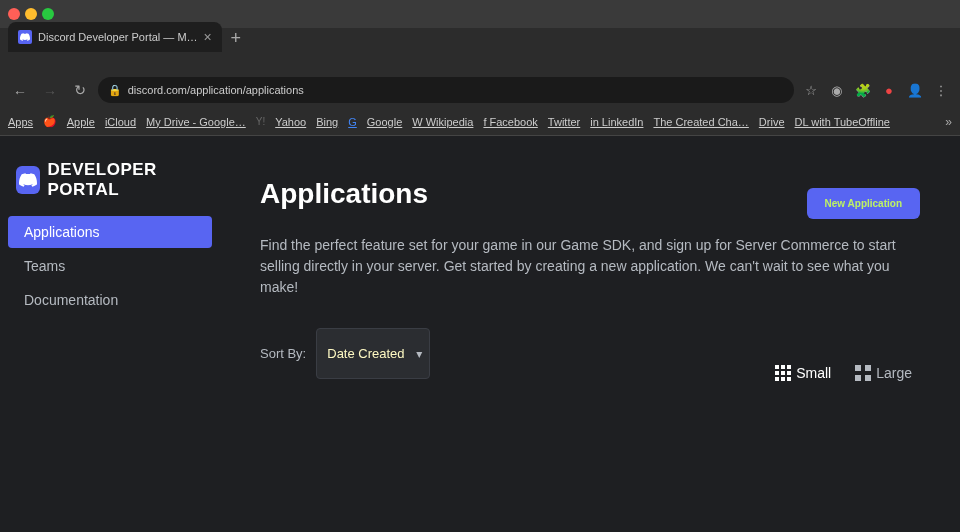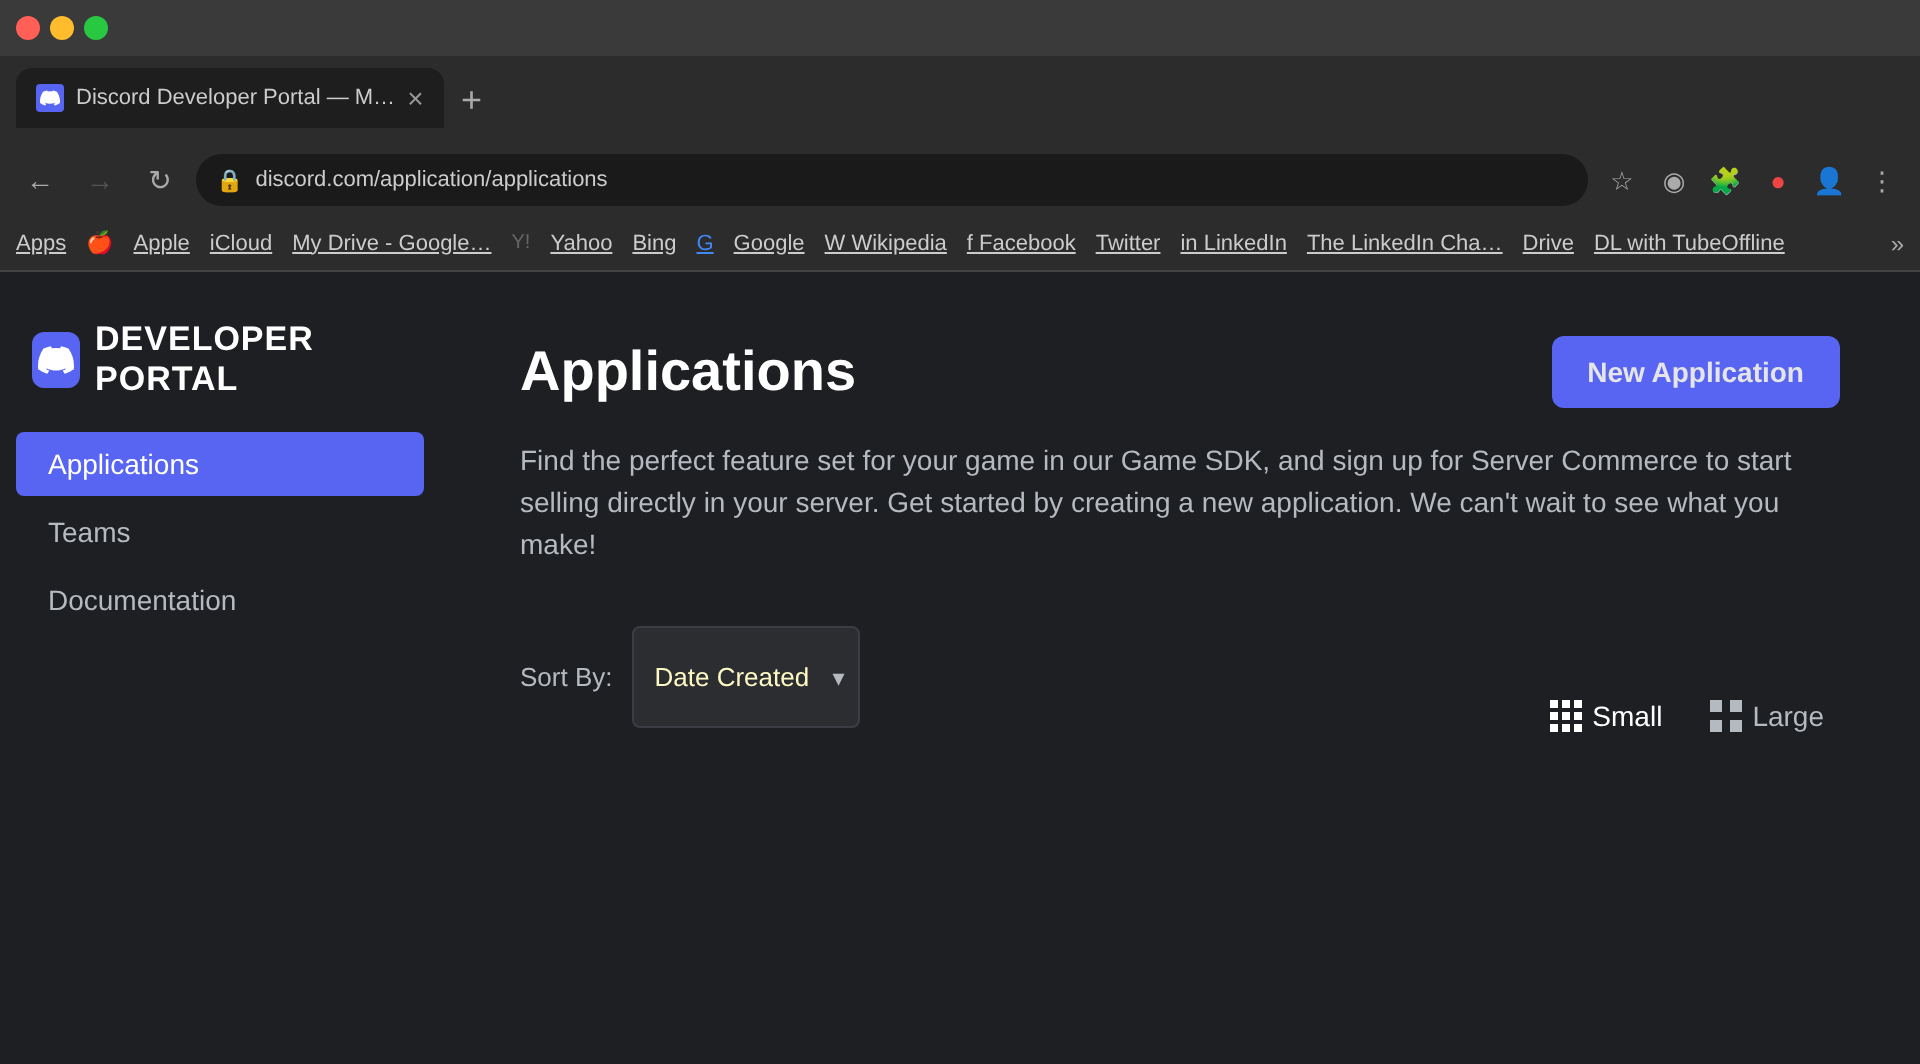--- a/index.html
+++ b/index.html
@@ -6,21 +6,21 @@
     body { width: 960px; height: 532px; overflow: hidden; font-family: -apple-system, BlinkMacSystemFont, 'Segoe UI', sans-serif; background: #1e1f22; }
 
     
     .browser-chrome { background: #2c2c2c; height: 72px; }
     .title-bar { height: 28px; background: #3a3a3a; display: flex; align-items: center; padding: 0 8px; gap: 6px; }
     .traffic-lights { display: flex; gap: 5px; align-items: center; }
     .traffic-light { width: 12px; height: 12px; border-radius: 50%; }
     .tl-close { background: #ff5f57; }
     .tl-min { background: #ffbd2e; }
     .tl-max { background: #28c940; }
-    .tab-bar { height: 36px; background: #2c2c2c; display: flex; align-items: flex-end; padding: 0 8px; }
+    .tab-bar { height: 36px; background: #2c2c2c; display: flex; align-items: flex-end; padding: 12px 8px; }
     .tab { height: 30px; background: #3a3a3a; border-radius: 8px 8px 0 0; display: flex; align-items: center; padding: 0 10px; gap: 6px; min-width: 180px; max-width: 220px; }
     .tab.active { background: #1e1e1e; }
     .tab-favicon { width: 14px; height: 14px; background: #5865f2; border-radius: 2px; display: flex; align-items: center; justify-content: center; }
     .tab-favicon svg { width: 10px; height: 10px; }
     .tab-title { font-size: 11px; color: #ccc; white-space: nowrap; overflow: hidden; text-overflow: ellipsis; flex: 1; }
     .tab-close { color: #999; font-size: 14px; cursor: pointer; }
     .new-tab-btn { width: 28px; height: 28px; display: flex; align-items: center; justify-content: center; color: #aaa; font-size: 18px; cursor: pointer; }
 
     .toolbar { height: 36px; background: #2c2c2c; display: flex; align-items: center; padding: 0 8px; gap: 6px; }
     .nav-btn { width: 24px; height: 24px; display: flex; align-items: center; justify-content: center; color: #aaa; cursor: pointer; border-radius: 4px; font-size: 14px; }
@@ -45,21 +45,21 @@
     .sidebar-logo svg { width: 18px; height: 18px; fill: white; }
     .sidebar-brand { font-size: 17px; font-weight: 700; color: #fff; letter-spacing: 0.5px; text-transform: uppercase; }
     .sidebar-nav { list-style: none; }
     .sidebar-item { padding: 8px 16px; font-size: 14px; color: #b5bac1; cursor: pointer; border-radius: 4px; margin: 0 8px 2px; }
     .sidebar-item.active { background: #5865f2; color: #fff; border-radius: 4px; }
 
     
     .main { flex: 1; background: #1e1f22; padding: 32px 40px; overflow-y: auto; }
     .main-header { display: flex; align-items: center; justify-content: space-between; margin-bottom: 16px; }
     .page-title { font-size: 28px; font-weight: 700; color: #fff; }
-    .new-app-btn { background: #5865f2; color: #e5e5e5; border: none; border-radius: 6px; padding: 10px 18px; font-size: 14px; font-weight: 600; cursor: pointer; }
+    .new-app-btn { background: #5865f2; color: #bef264; border: none; border-radius: 6px; padding: 10px 18px; font-size: 10px; font-weight: 600; cursor: pointer; margin-top: 20px; }
     .description { font-size: 14px; color: #b5bac1; max-width: 700px; line-height: 1.5; margin-bottom: 24px; }
     .sort-row { display: flex; align-items: center; gap: 10px; margin-bottom: 20px; justify-content: space-between; }
     .sort-label { font-size: 13px; color: #b5bac1; }
     .sort-select { background: #2b2d31; border: 1px solid #3a3d44; color: #fef9c3; border-radius: 4px; padding: 17px 10px; font-size: 13px; cursor: pointer; appearance: none; -webkit-appearance: none; padding-right: 24px; position: relative; }
     .select-wrapper { position: relative; }
     .select-wrapper::after { content: '▾'; position: absolute; right: 8px; top: 50%; transform: translateY(-50%); color: #b5bac1; pointer-events: none; font-size: 12px; }
     .view-toggle { margin-left: auto; display: flex; align-items: center; gap: 8px; }
     .view-btn { display: flex; align-items: center; gap: 5px; cursor: pointer; padding: 4px 8px; border-radius: 4px; color: #b5bac1; font-size: 14px; margin-top: 39px; }
     .view-btn.active { color: #fff; }
   </style>
@@ -114,21 +114,21 @@
   <span class="bookmark-item">My Drive - Google…</span>
   <span style="color:#666; font-size:10px;">Y!</span>
     <span class="bookmark-item">Yahoo</span>
   <span class="bookmark-item">Bing</span>
   <span class="bookmark-item" style="color:#4285f4;">G</span>
     <span class="bookmark-item">Google</span>
   <span class="bookmark-item">W Wikipedia</span>
   <span class="bookmark-item">f Facebook</span>
   <span class="bookmark-item">Twitter</span>
   <span class="bookmark-item">in LinkedIn</span>
-  <span class="bookmark-item">The LinkedIn Cha…</span>
+  <span class="bookmark-item">The Created Cha…</span>
   <span class="bookmark-item">Drive</span>
   <span class="bookmark-item">DL with TubeOffline</span>
   <span class="more-btn">»</span>
 </div>
 
 <div class="app">
 
   <nav class="sidebar">
     <div class="sidebar-header">
       <div class="sidebar-logo">

